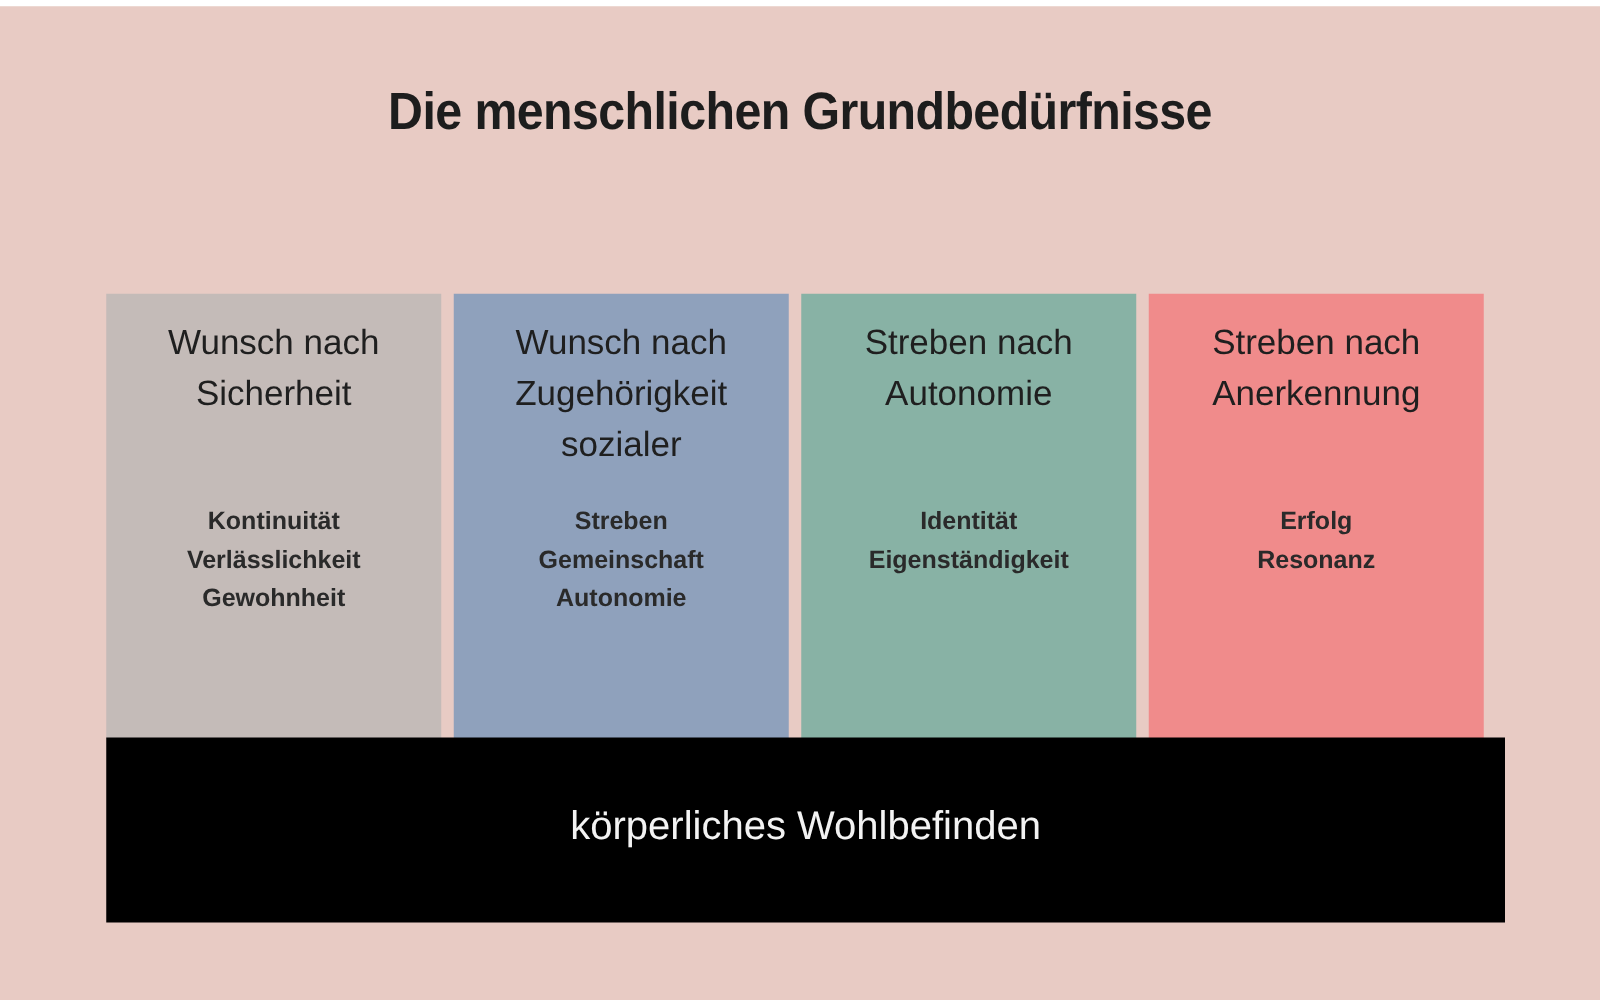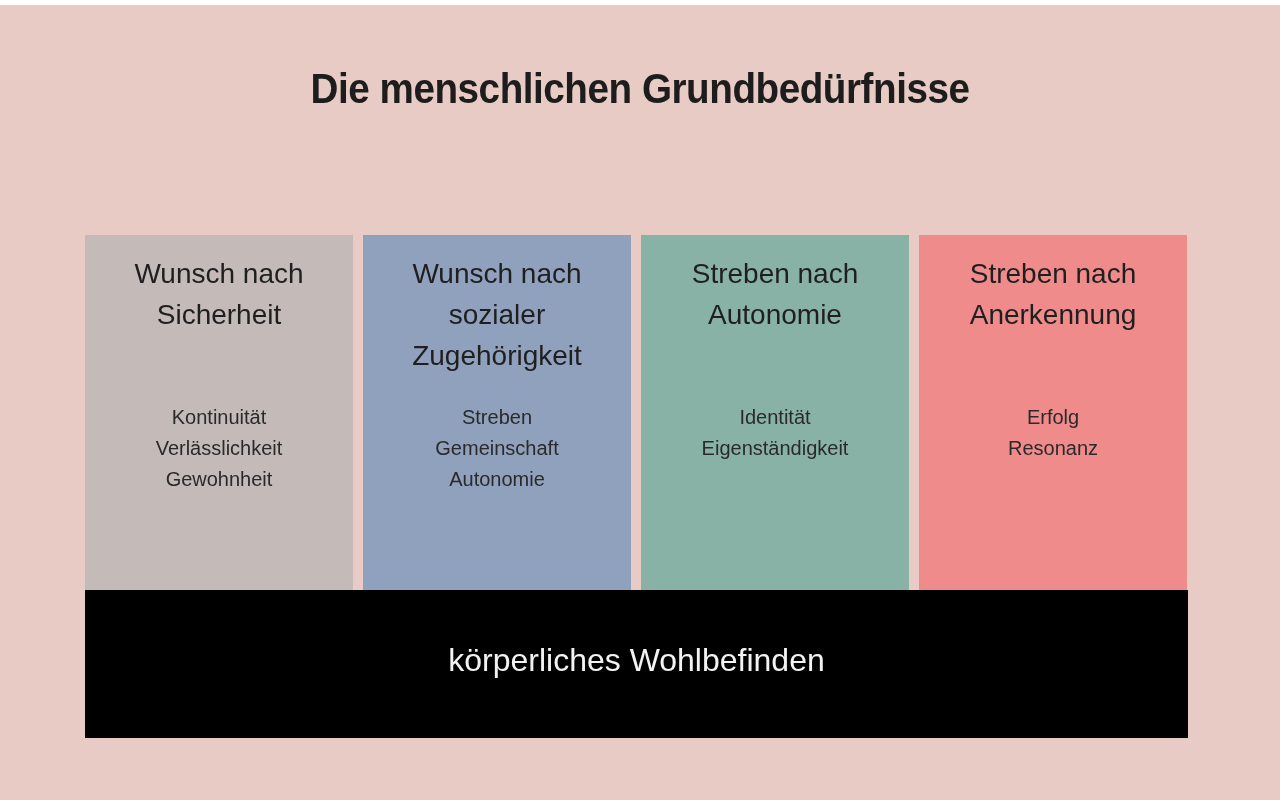--- a/index.html
+++ b/index.html
@@ -24,21 +24,21 @@
     text-align:center; color:#1f1f1f;
   }
   .col-head {
     position:absolute; left:0; top:18px; width:100%;
     font-size:28px; line-height:41px;
   }
   .col-items {
     position:absolute; left:0; top:167px; width:100%;
     font-size:20px; line-height:31px; color:#2a2a2a;
   }
-  .col-items div { white-space:nowrap; }
+  .col-items div { white-space:nowrap;font-weight:bold; }
   .base {
     position:absolute; left:85px; top:585px; width:1103px; height:148px;
     background:#000000;
   }
   .base-label {
     position:absolute; left:0; top:52px; width:100%;
     text-align:center; color:#f3f3f3; font-size:32px;
   }
 </style>
 </head>
@@ -55,22 +55,22 @@
     <div class="col-items">
       <div>Kontinuität</div>
       <div>Verlässlichkeit</div>
       <div>Gewohnheit</div>
     </div>
   </div>
 
   <div class="col" style="left: 363px; background: rgb(143, 161, 188);">
     <div class="col-head">
       <div>Wunsch nach</div>
+      <div>Zugehörigkeit</div>
       <div>sozialer</div>
-      <div>Zugehörigkeit</div>
     </div>
     <div class="col-items">
       <div>Streben</div>
       <div>Gemeinschaft</div>
       <div>Autonomie</div>
     </div>
   </div>
 
   <div class="col" style="left: 641px; background: rgb(136, 178, 165);">
     <div class="col-head">
@@ -87,16 +87,16 @@
     <div class="col-head">
       <div>Streben nach</div>
       <div>Anerkennung</div>
     </div>
     <div class="col-items">
       <div>Erfolg</div>
       <div>Resonanz</div>
     </div>
   </div>
 
-  <div class="base" style="background: rgb(0, 0, 0);">
+  <div class="base" style="background: rgb(0, 0, 0); padding-left: 16px;">
     <div class="base-label">körperliches Wohlbefinden</div>
   </div>
 </div>
 
 </body></html>

